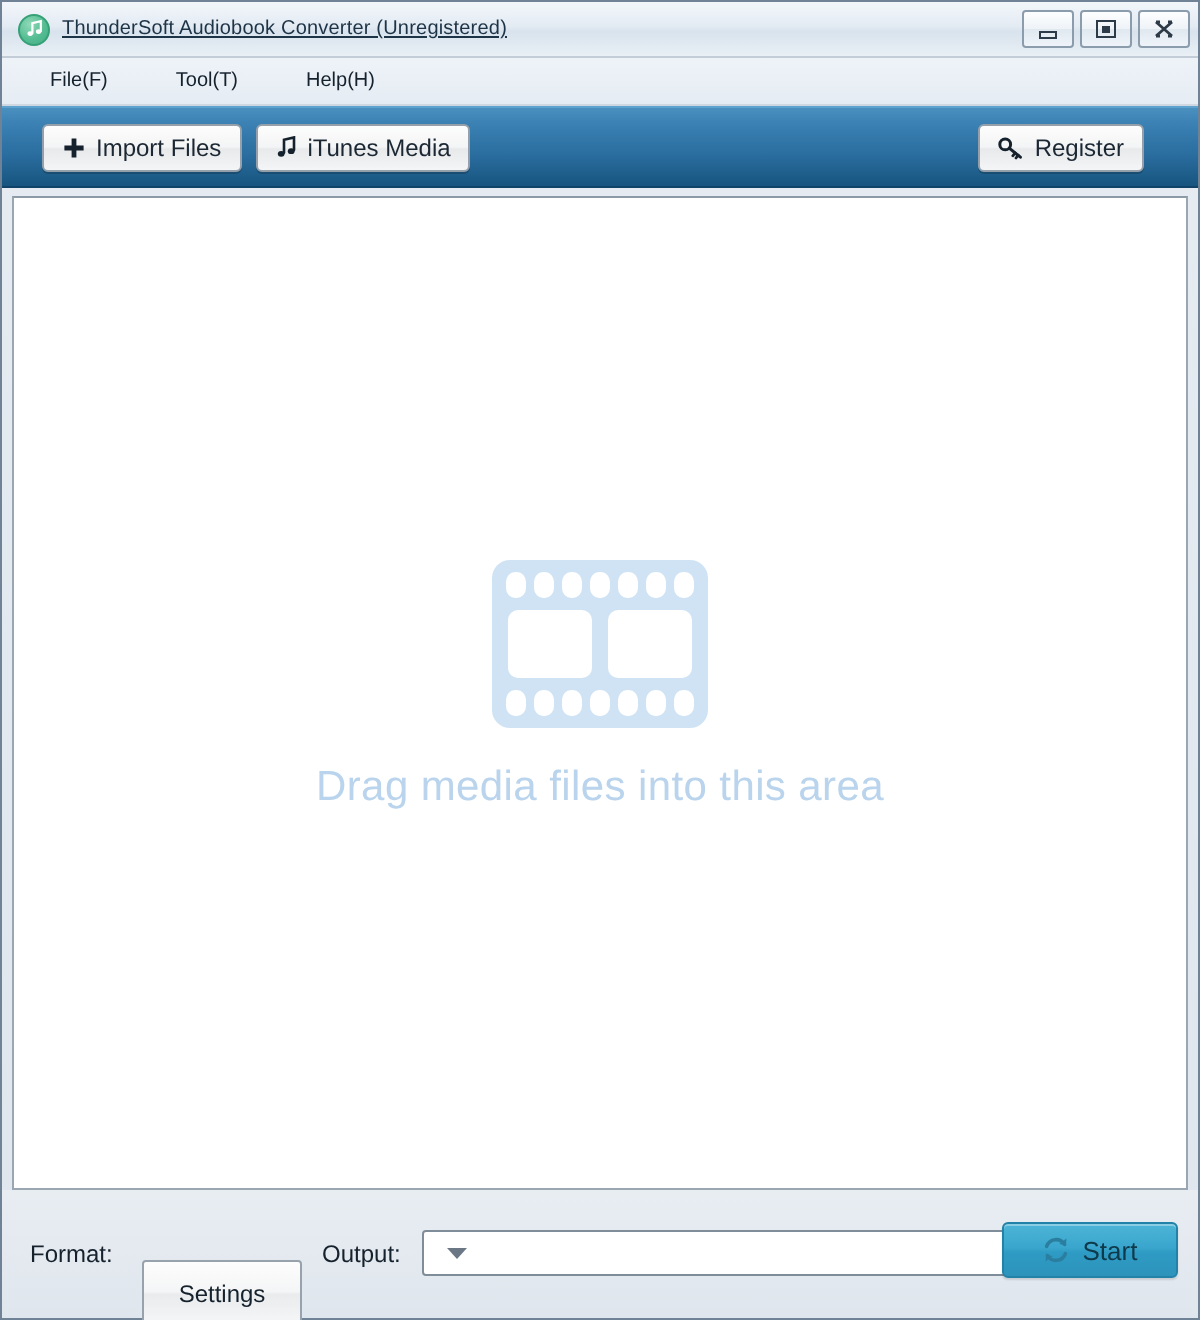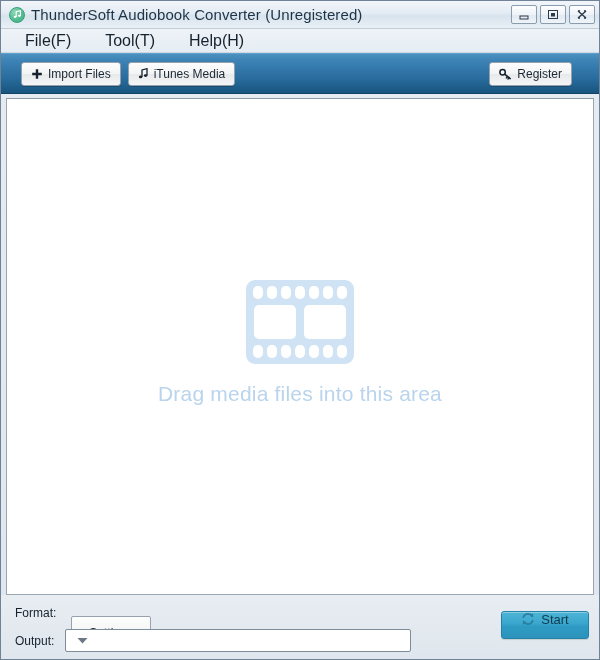--- a/index.html
+++ b/index.html
@@ -40,24 +40,25 @@
     border-radius: 50%;
     background: radial-gradient(circle at 35% 30%, #8fd9b8 0%, #56bd93 55%, #3fae83 100%);
     border: 1px solid #36a077;
     display: flex;
     align-items: center;
     justify-content: center;
     margin-right: 6px;
   }
   .app-icon svg { display: block; }
   .title-text {
-    font-size: 15px;
+    font-size: 10px;
     color: #1d3346;
     white-space: nowrap;
     letter-spacing: 0.1px;
+    text-decoration: underline;
   }
   .win-controls {
     position: absolute;
     right: 4px; top: 4px;
     display: flex;
     gap: 3px;
   }
   .win-btn {
     width: 26px; height: 19px;
     background: linear-gradient(to bottom, #fdfefe 0%, #eef3f8 50%, #e0e8f0 51%, #eef4f9 100%);
@@ -74,21 +75,21 @@
   .menubar {
     height: 24px;
     flex: 0 0 24px;
     background: linear-gradient(to bottom, #eef3f8 0%, #e5ecf3 100%);
     display: flex;
     align-items: center;
     padding-left: 14px;
     border-bottom: 1px solid #cfd8e1;
   }
   .menu-item {
-    font-size: 16px;
+    font-size: 10px;
     color: #15212c;
     padding: 2px 10px;
     margin-right: 14px;
     cursor: default;
     white-space: nowrap;
   }
 
   
   .toolbar {
     height: 41px;
@@ -156,21 +157,21 @@
   
   .bottom {
     flex: 0 0 64px;
     height: 64px;
     background: linear-gradient(to bottom, #e8edf2 0%, #dfe6ed 100%);
     padding: 5px 8px 6px 8px;
     display: flex;
     align-items: center;
     position: relative;
   }
-  .rows { flex: 1 1 auto; display: flex; flex-direction: column; gap: 4px; }
+  .rows { flex: 1 1 auto; display: flex; flex-direction: row; gap: 4px; }
   .row { display: flex; align-items: center; height: 24px; }
   .row-label {
     width: 56px;
     flex: 0 0 56px;
     font-size: 12px;
     color: #15212c;
     text-align: left;
     padding-left: 6px;
   }
   .combo {
@@ -227,20 +228,21 @@
   .start-btn {
     position: absolute;
     right: 10px;
     top: 16px;
     width: 88px;
     height: 28px;
     background: linear-gradient(to bottom, #4db4d6 0%, #3aa6cd 45%, #2e9bc4 55%, #2d93bb 100%);
     border: 1px solid #2382a8;
     border-radius: 3px;
     display: flex;
+    align-items: center;
     justify-content: center;
     gap: 6px;
     font-size: 13px;
     color: #0e3a4c;
     cursor: pointer;
     box-shadow: inset 0 1px 0 rgba(255,255,255,0.35), 0 1px 1px rgba(0,0,0,0.12);
   }
   .start-btn svg { display: block; }
 </style>
 </head>

